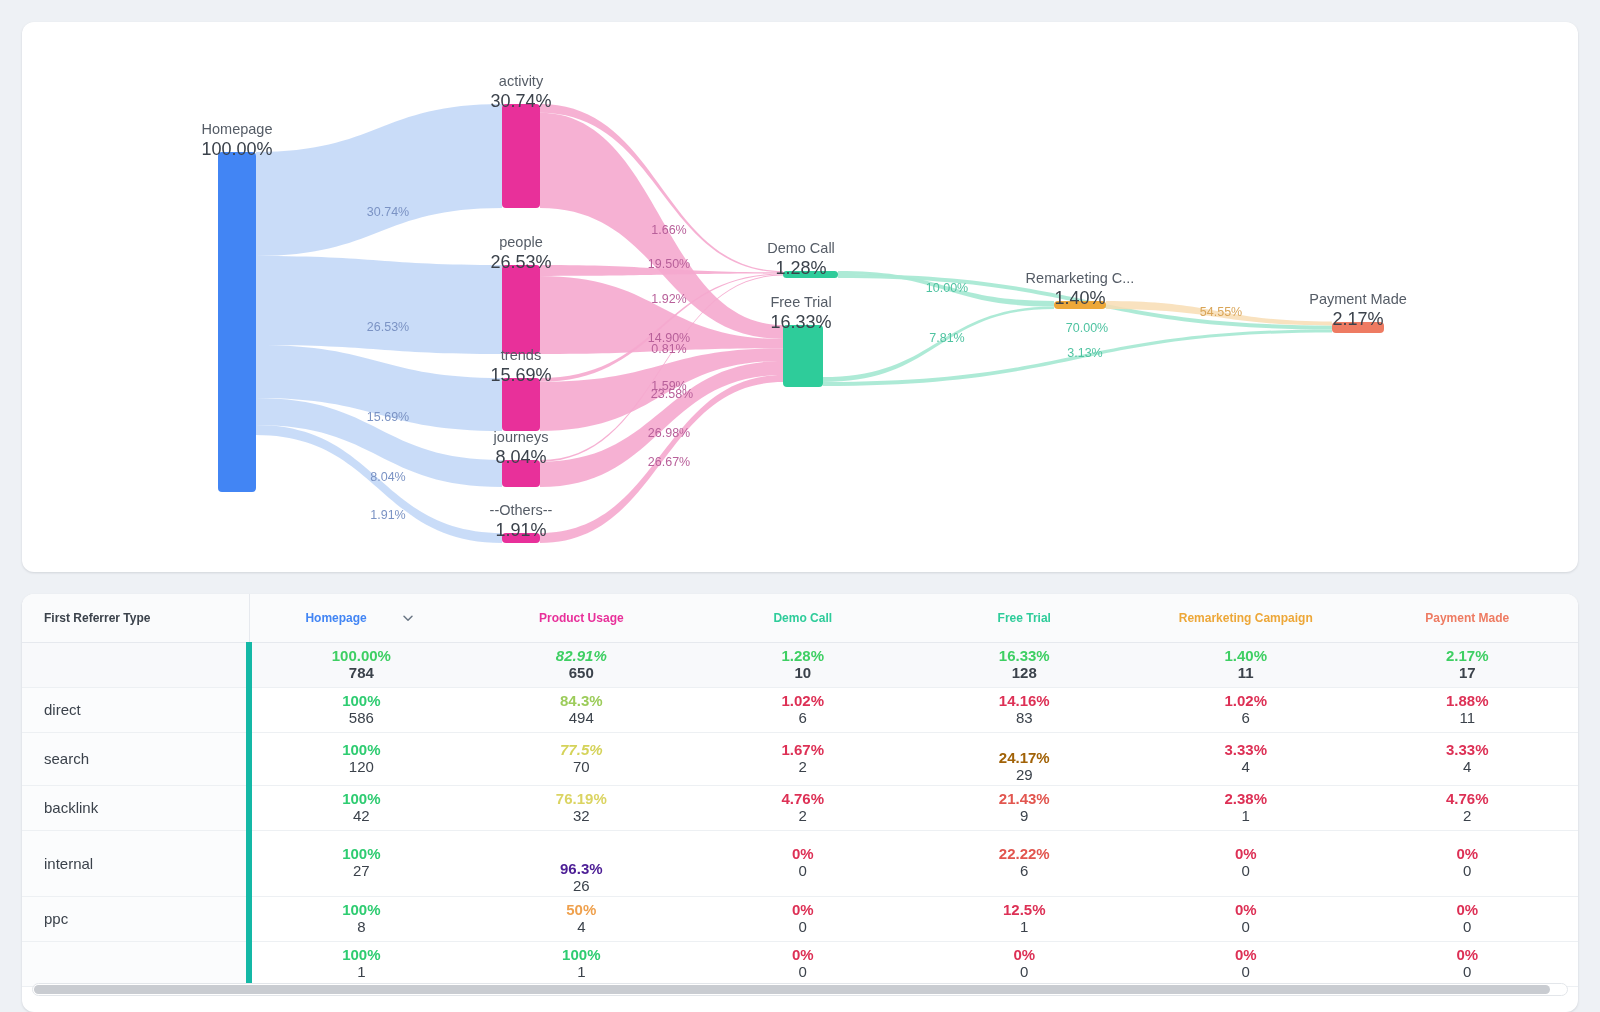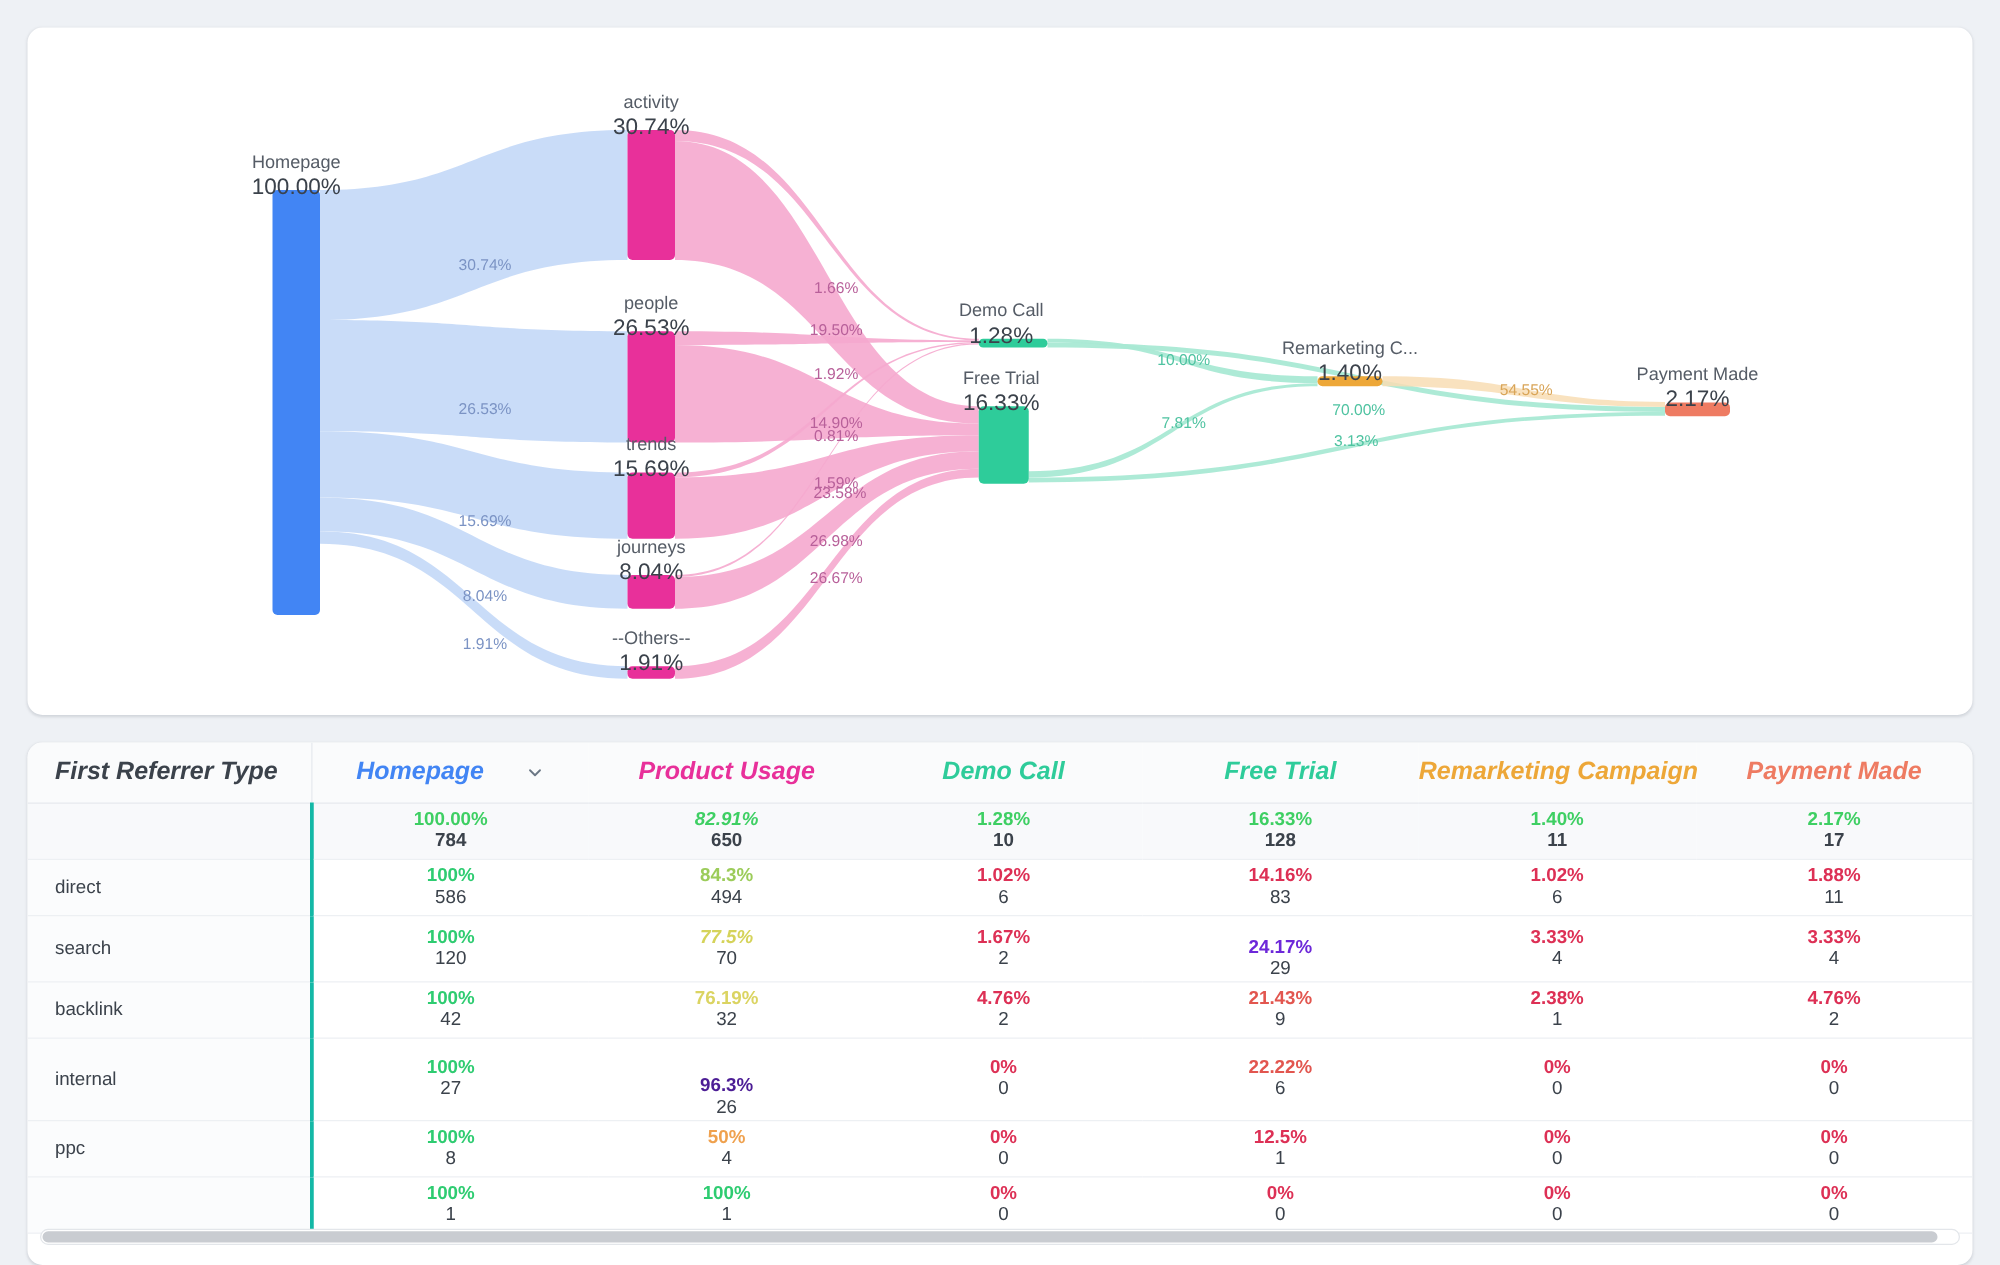--- a/index.html
+++ b/index.html
@@ -23,46 +23,45 @@
   #sankey-card { height: 550px; position: relative; overflow: hidden; }
   #sankey-svg { display: block; width: 100%; height: 100%; }
   .nodeLabelName { font-size: 14.5px; fill: #555c66; font-family: "Liberation Sans", sans-serif; }
   .nodeLabelVal  { font-size: 18px;  fill: #3b424b; font-family: "Liberation Sans", sans-serif; }
   .flowLabel     { font-size: 12.5px; font-family: "Liberation Sans", sans-serif; }
   
   #table-card { flex: 1; position: relative; overflow: hidden; padding-bottom: 0; }
   table { width: 100%; border-collapse: collapse; table-layout: fixed; }
   thead th {
     height: 48px;
-    font-size: 20px; font-weight: bold;
+    font-size: 12px; font-weight: bold;
     background: #fafbfc;
     border-bottom: 1px solid #e6e9ee;
     text-align: center;
     white-space: nowrap;
-    font-style: italic;
   }
   thead th.first-col {
     text-align: left; padding-left: 22px;
     color: #3b424b; font-weight: bold;
     border-right: 1px solid #e6e9ee;
   }
   .hdr-inner { display: flex; align-items: center; justify-content: center; gap: 34px; }
   .chev { display: inline-block; width: 14px; height: 14px; }
   .chev svg { display: block; }
   tbody td {
     height: 45px;
     border-bottom: 1px solid #edf0f3;
     text-align: center;
     vertical-align: middle;
     font-size: 15px;
   }
   tbody td.first-col {
     text-align: left; padding-left: 22px;
     color: #3b424b; font-size: 15px;
-    border-right: 3px solid #14b8a6;
+    border-right: 6px solid #14b8a6;
     background: #fbfcfd;
   }
   tr.summary-row td { background: #f8f9fb; }
   tr.summary-row td.first-col { background: #f8f9fb; }
   .pct { font-weight: bold; display: block; line-height: 1.15; }
   .cnt { display: block; line-height: 1.25; color: #3b424b; font-size: 15px; }
   tr.summary-row .cnt { font-weight: bold; }
   .scrollbar-track {
     position: absolute; left: 10px; right: 10px; bottom: 16px;
     height: 13px; background: #ffffff;
@@ -322,21 +321,21 @@
             </td>
             <td>
               <span class="pct" style="color: rgb(213, 211, 90); font-style: italic;">77.5%</span>
               <span class="cnt">70</span>
             </td>
             <td>
               <span class="pct" style="color: rgb(221, 48, 85);">1.67%</span>
               <span class="cnt">2</span>
             </td>
             <td>
-              <span class="pct" style="color: #6d28d9; margin-top: 16px;">24.17%</span>
+              <span class="pct" style="color: #a16207; margin-top: 16px;">24.17%</span>
               <span class="cnt">29</span>
             </td>
             <td>
               <span class="pct" style="color: rgb(221, 48, 85);">3.33%</span>
               <span class="cnt">4</span>
             </td>
             <td>
               <span class="pct" style="color: rgb(221, 48, 85);">3.33%</span>
               <span class="cnt">4</span>
             </td>

